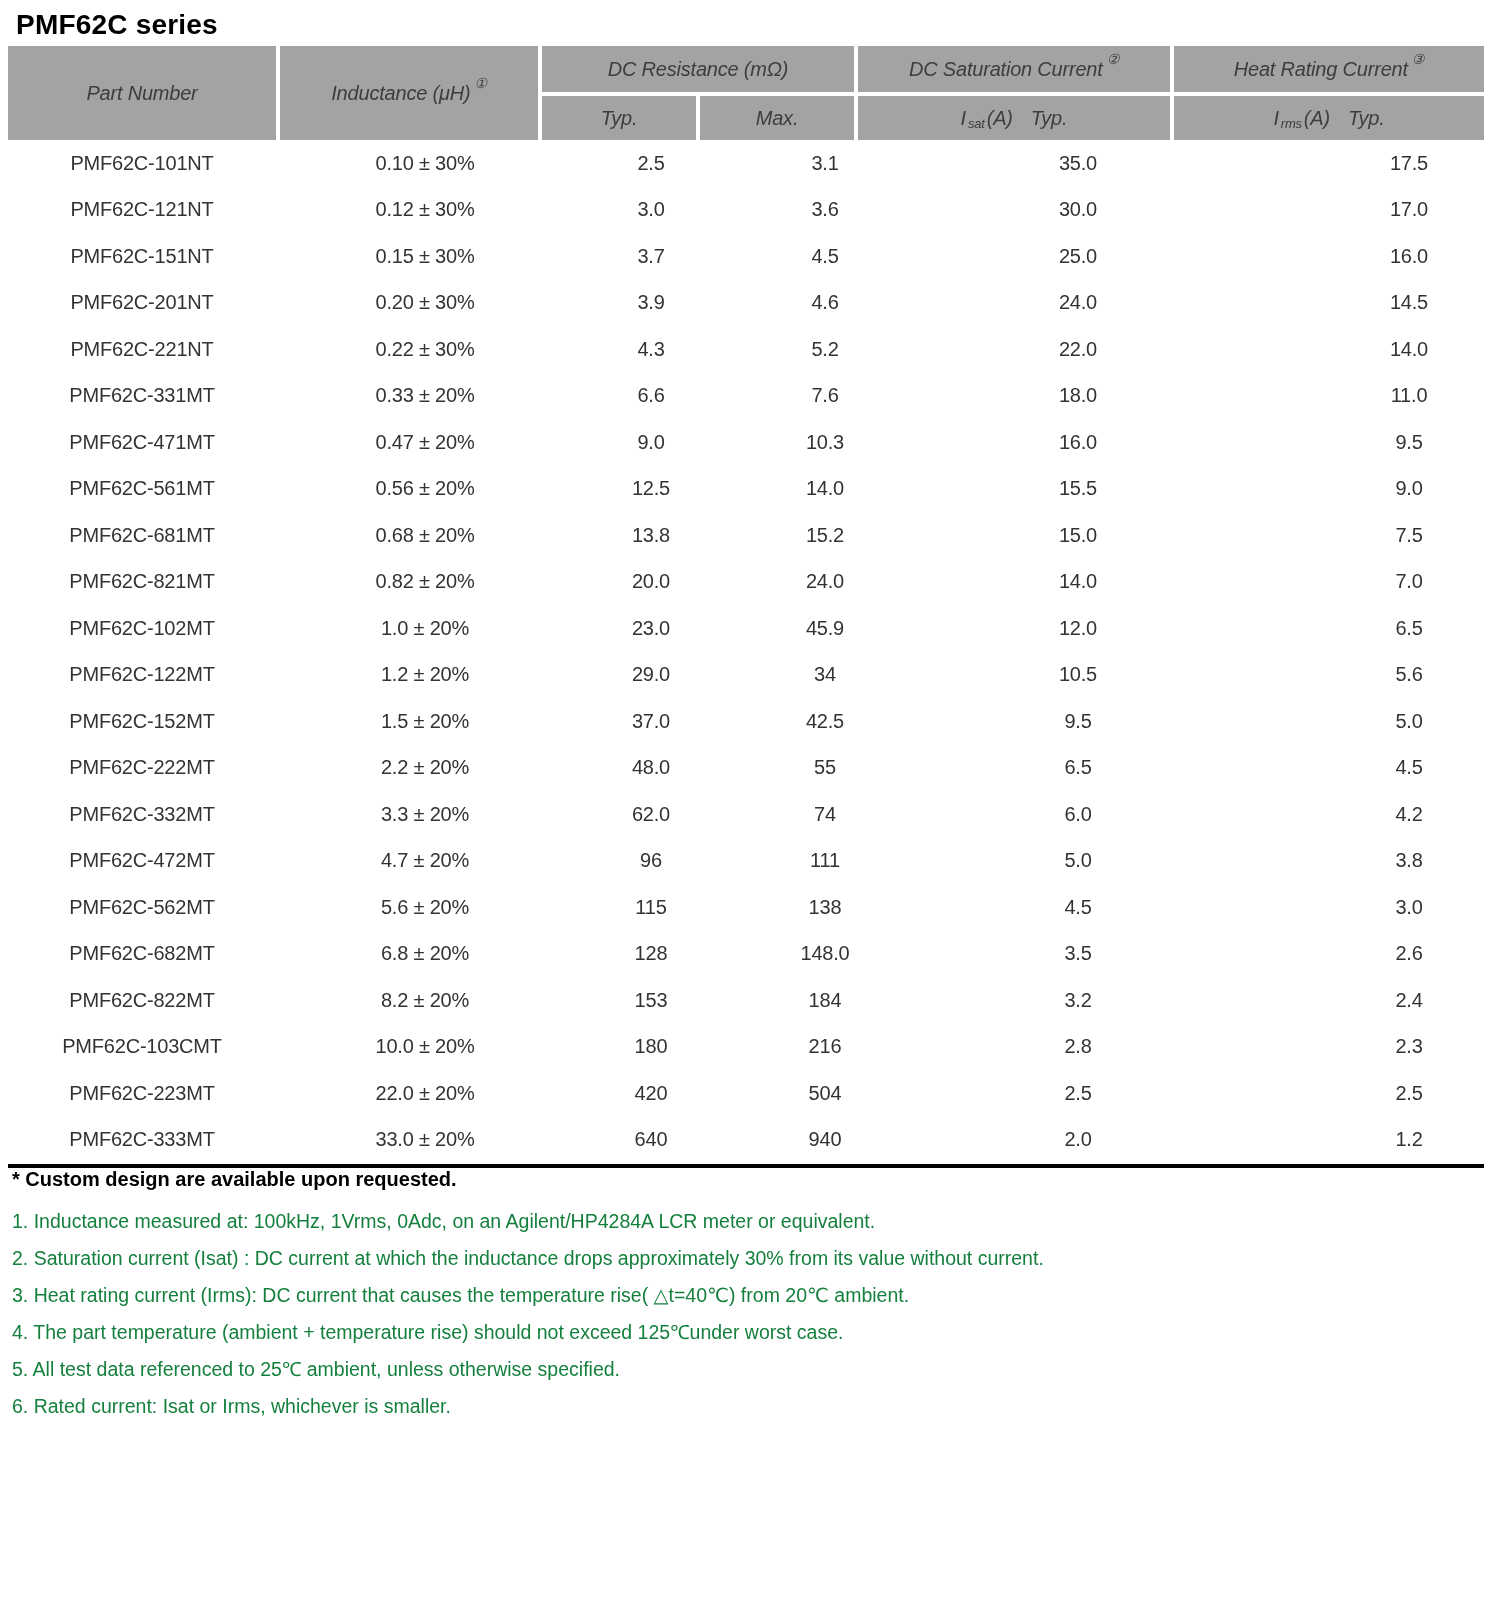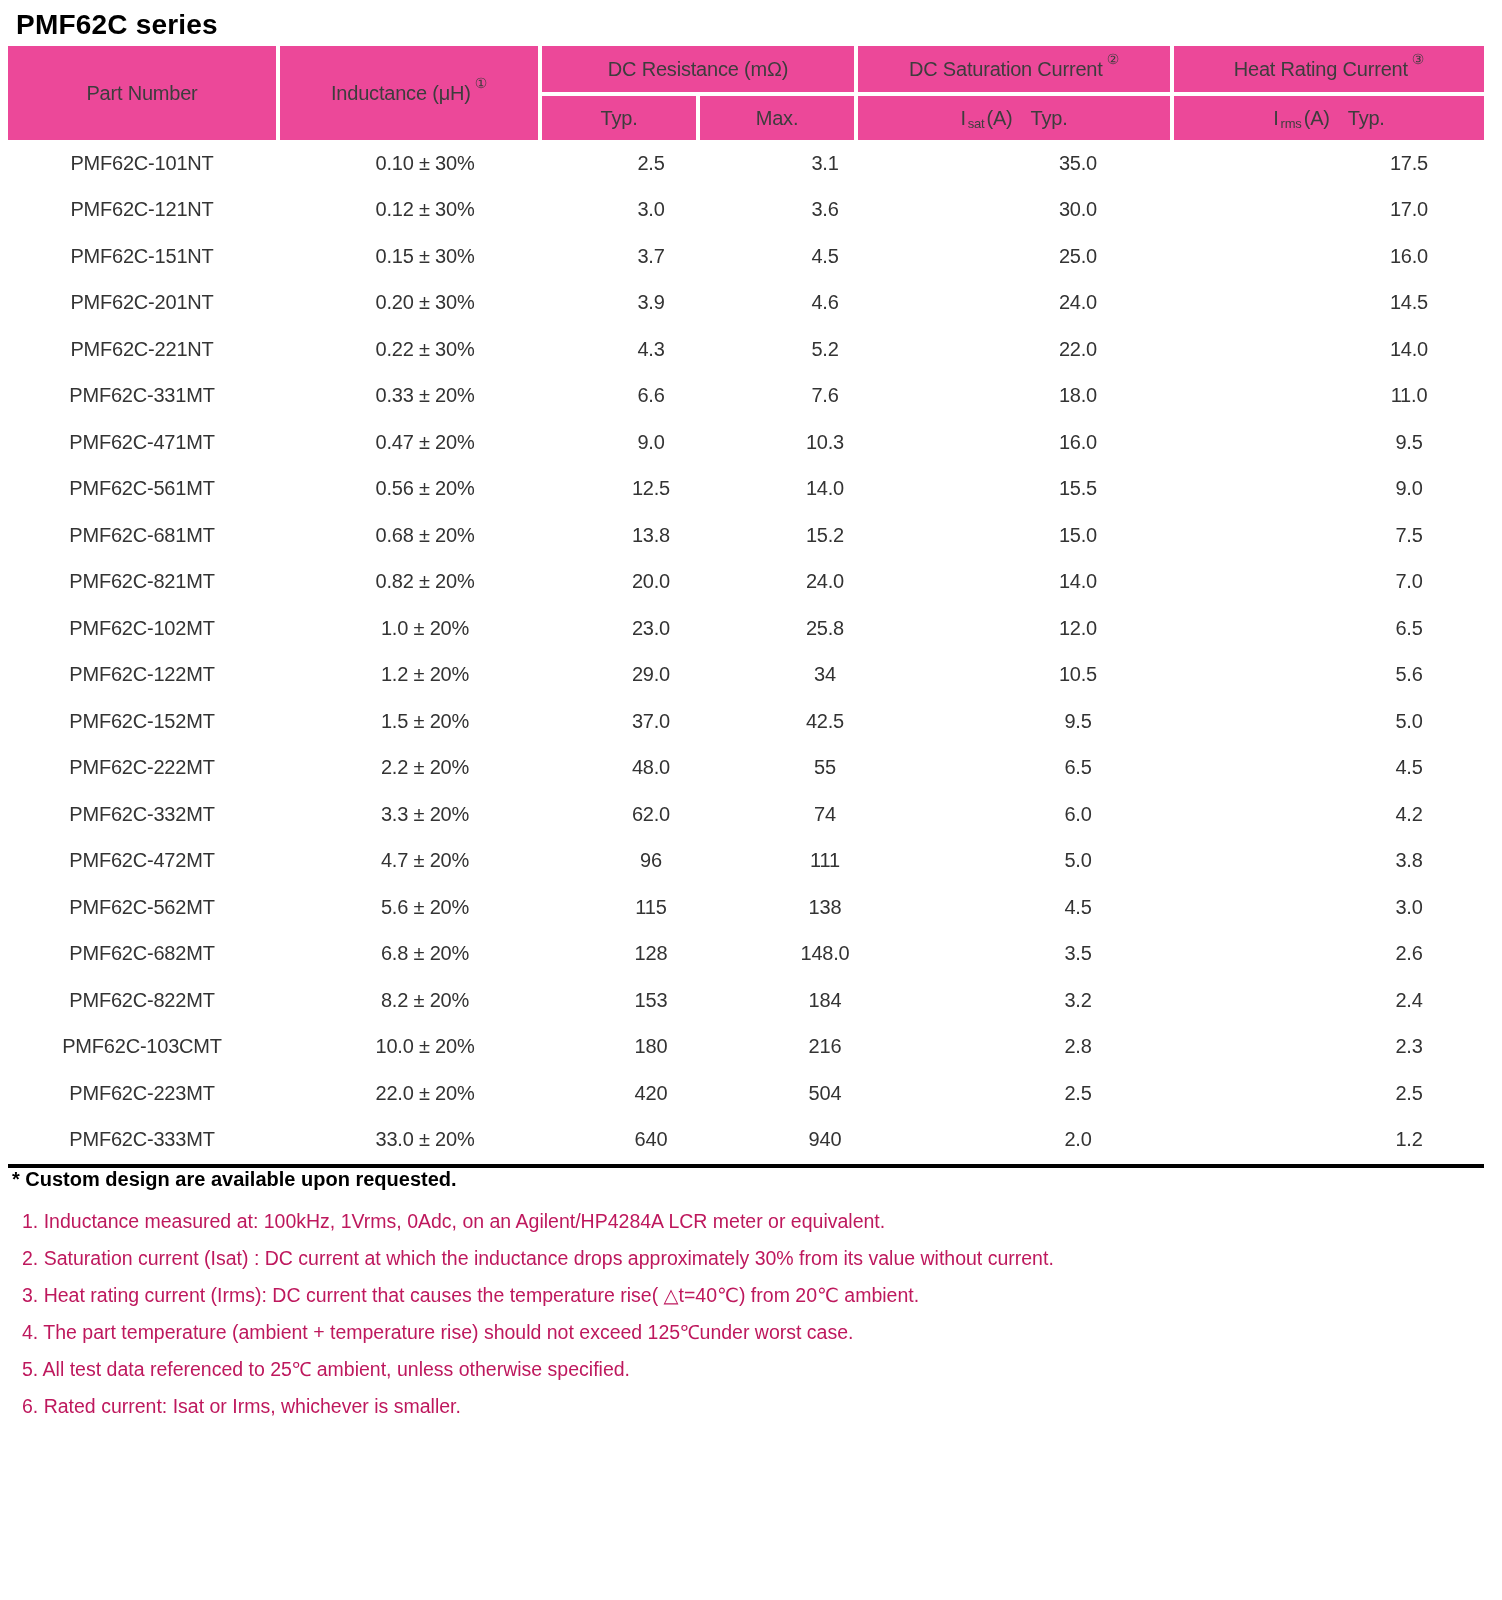--- a/index.html
+++ b/index.html
@@ -14,44 +14,45 @@
     font-weight:bold;color:#000;letter-spacing:0.2px;
   }
   .table{margin-left:8px;width:1476px;}
   .thead{
     display:grid;
     grid-template-columns:268px 258px 154px 154px 312px 310px;
     grid-template-rows:46px 44px;
     column-gap:4px;row-gap:4px;
   }
   .th{
-    background:#ec4899;color:#3d3d3d;font-size:20px;
+    background:#a3a3a3;color:#3d3d3d;font-size:20px;
     display:flex;align-items:center;justify-content:center;
     text-align:center;
+    font-style:italic;
   }
   .rowspan2{grid-row:1 / 3;}
   .res-head{grid-column:3 / 5;}
   .supnote{font-size:14px;position:relative;top:-10px;margin-left:4px;color:#3d3d3d;}
   .subtxt{font-size:13px;position:relative;bottom:-5px;margin:0 2px;text-align:center;}
   .gapsp{display:inline-block;width:18px;}
   .tbody{display:block;}
   .trow{
     display:grid;
     grid-template-columns:268px 258px 154px 154px 312px 310px;
     column-gap:20px;
     height:46.5px;align-items:center;
   }
   .tcell{
     text-align:center;font-size:20px;color:#333;
     white-space:nowrap;overflow:visible;
   }
   .divider{height:4px;background:#000;margin:1px 0 0 0;width:1476px;}
   .notes{margin-left:10px;}
   .star{font-size:20px;font-weight:bold;color:#000;margin:0 0 12px 2px;letter-spacing:0;}
-  .note{font-size:19.5px;color:#be185d;line-height:37px;margin-left:12px;letter-spacing:0;}
+  .note{font-size:19.5px;color:#15803d;line-height:37px;margin-left:2px;letter-spacing:0;}
 </style>
 </head>
 <body>
 
 <div class="page">
 
   <div class="title">PMF62C series</div>
 
   <div class="table">
 
@@ -174,21 +175,21 @@
           <div class="tcell">0.82 ± 20%</div>
           <div class="tcell">20.0</div>
           <div class="tcell">24.0</div>
           <div class="tcell">14.0</div>
           <div class="tcell">7.0</div>
         </div>
         <div class="trow">
           <div class="tcell">PMF62C-102MT</div>
           <div class="tcell">1.0 ± 20%</div>
           <div class="tcell">23.0</div>
-          <div class="tcell">25.8</div>
+          <div class="tcell">45.9</div>
           <div class="tcell">12.0</div>
           <div class="tcell">6.5</div>
         </div>
         <div class="trow">
           <div class="tcell">PMF62C-122MT</div>
           <div class="tcell">1.2 ± 20%</div>
           <div class="tcell">29.0</div>
           <div class="tcell">34</div>
           <div class="tcell">10.5</div>
           <div class="tcell">5.6</div>

